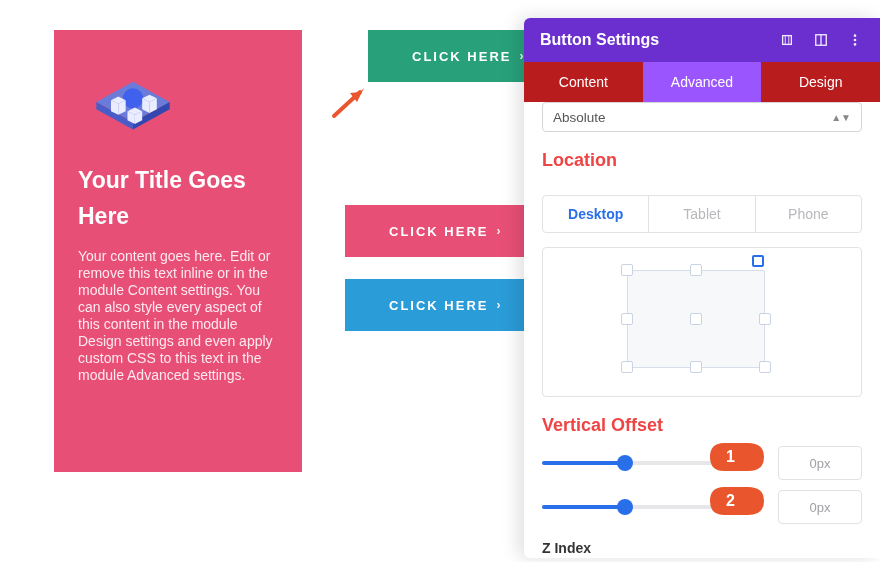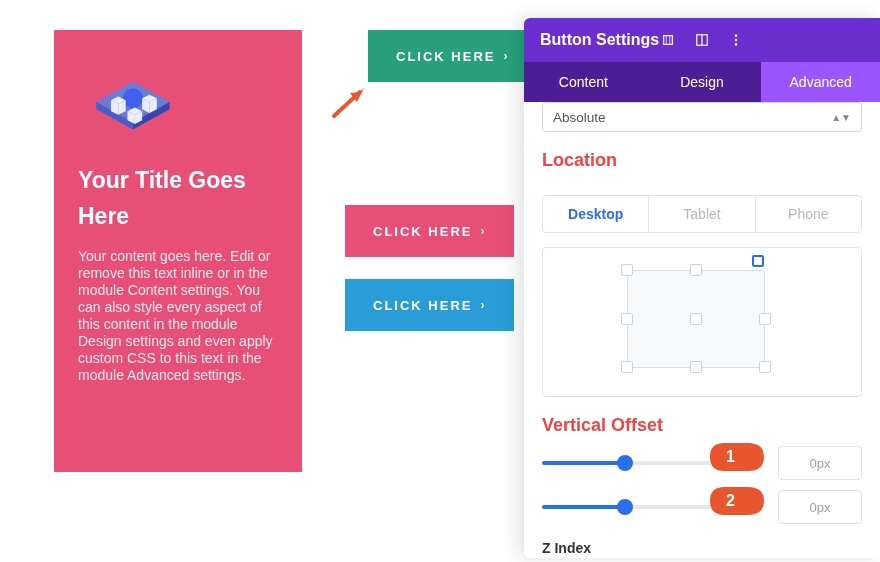--- a/index.html
+++ b/index.html
@@ -14,21 +14,21 @@
     position: absolute; left: 54px; top: 30px; width: 248px; height: 442px;
     background: #e84f76; color: #fff; padding: 24px;
   }
   .card .isoimg { width: 110px; height: 84px; margin: 6px 0 18px 0; position: relative; }
   .card h1 { font-size: 23px; line-height: 36px; font-weight: 700; margin-bottom: 14px; }
   .card p { font-size: 14px; line-height: 17px; color: #ffe8ee; }
 
   .btn {
     position: absolute;
     display: inline-flex; align-items: center; justify-content: center;
-    height: 52px; padding: 0 28px;
+    height: 52px; padding: 0 44px;
     color: #fff; font-size: 13px; font-weight: 600; letter-spacing: 2px;
     text-transform: uppercase; cursor: pointer; user-select: none;
   }
   .btn .chev { margin-left: 8px; font-size: 12px; opacity: .9; }
   .btn-green { background: #28a17b; left: 368px; top: 30px; }
   .btn-pink  { background: #e84f76; left: 345px; top: 205px; }
   .btn-blue  { background: #2a9cd8; left: 345px; top: 279px; }
 
   
   .arrow-anno {
@@ -36,27 +36,27 @@
   }
 
   
   .panel {
     position: absolute; right: 0; top: 18px; width: 356px; height: 540px;
     background: #fff; border-radius: 6px 0 0 6px; box-shadow: -6px 0 18px rgba(0,0,0,.12);
     display: flex; flex-direction: column; overflow: hidden;
   }
   .panel-head {
     background: #6b2fcf; color: #fff; padding: 0 16px; height: 44px;
-    display: flex; align-items: center; 
+    display: flex; align-items: center; justify-content: space-between;
   }
   .panel-head .ttl { font-size: 16px; font-weight: 600; }
   .panel-head .icons { display: flex; gap: 16px; }
   .panel-head .ico { width: 18px; height: 18px; cursor: pointer; display:flex; align-items:center; justify-content:center; opacity:.9; }
   .tabs {
-    background: #4c1d95; color: #fff; height: 40px; display: flex;
+    background: #b91c1c; color: #fff; height: 40px; display: flex;
   }
   .tab {
     flex: 1; display: flex; align-items: center; justify-content: center;
     font-size: 14px; cursor: pointer;
   }
   .tab.active { background: #9b55ff; }
   .panel-body { flex: 1; overflow: hidden; padding: 0 18px; position: relative; }
   .select {
     border: 1px solid #d6d6d9; border-radius: 4px; height: 30px;
     display: flex; align-items: center; justify-content: space-between; padding: 0 10px;
@@ -165,22 +165,22 @@
           <svg viewBox="0 0 16 16" width="14" height="14">
               <circle cx="8" cy="3" r="1.5" fill="#fff"></circle>
               <circle cx="8" cy="8" r="1.5" fill="#fff"></circle>
               <circle cx="8" cy="13" r="1.5" fill="#fff"></circle>
             </svg>
         </span>
       </div>
     </div>
     <div class="tabs">
       <div class="tab">Content</div>
+      <div class="tab active">Advanced</div>
       <div class="tab">Design</div>
-      <div class="tab active">Advanced</div>
     </div>
     <div class="panel-body">
       <div class="select">
         <span>Absolute</span>
         <span class="dd">▲▼</span>
       </div>
 
       <div class="label">Location</div>
 
       <div class="devices">

